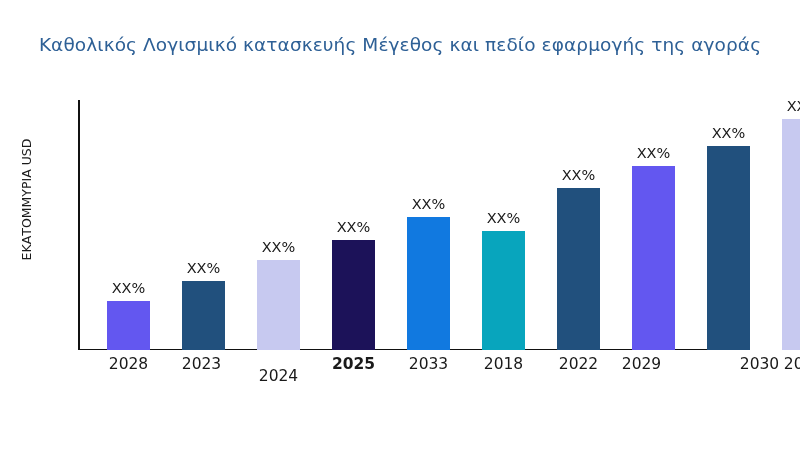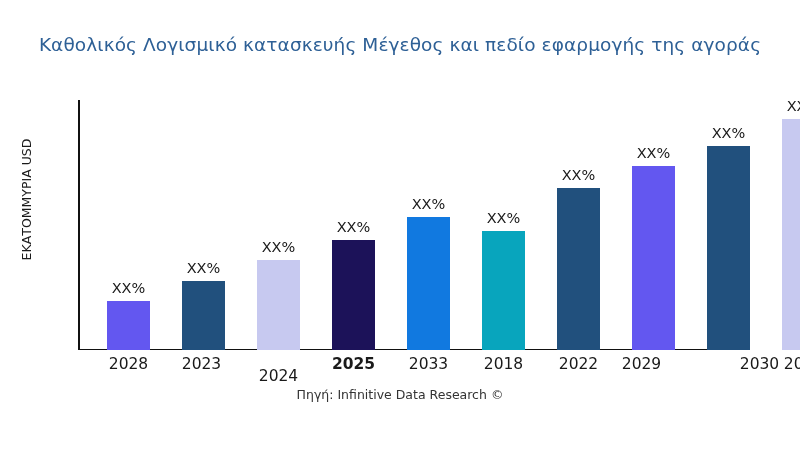--- a/index.html
+++ b/index.html
@@ -161,21 +161,20 @@
       <div class="bar-slot" style="left: 629px;">
         <div class="bar-rect" style="height: 204px; background: rgb(33, 80, 125);"></div>
         <div class="bar-value-label" style="bottom: 209px;">XX%</div>
       </div>
       <div class="bar-slot" style="left: 704px;">
         <div class="bar-rect" style="height: 231px; background: rgb(199, 201, 240);"></div>
         <div class="bar-value-label" style="bottom: 236px;">XX%</div>
       </div>
     </div>
 
-  <div id="source-note">Πηγή: Infinitive Data Research ©</div>
 
 <div class="x-tick-label" style="left: 91px;">2028</div>
     <div class="x-tick-label" style="left: 164px;">2023</div>
     <div class="x-tick-label" style="left: 241px; margin-top: 12px;">2024</div>
     <div class="x-tick-label" style="left: 316px; font-weight: bold;">2025</div>
     <div class="x-tick-label" style="left: 391px;">2033</div>
     <div class="x-tick-label" style="left: 466px;">2018</div>
     <div class="x-tick-label" style="left: 541px;">2022</div>
     <div class="x-tick-label" style="left: 604px;">2029</div>
     <div class="x-tick-label" style="left: 722px;">2030</div>

